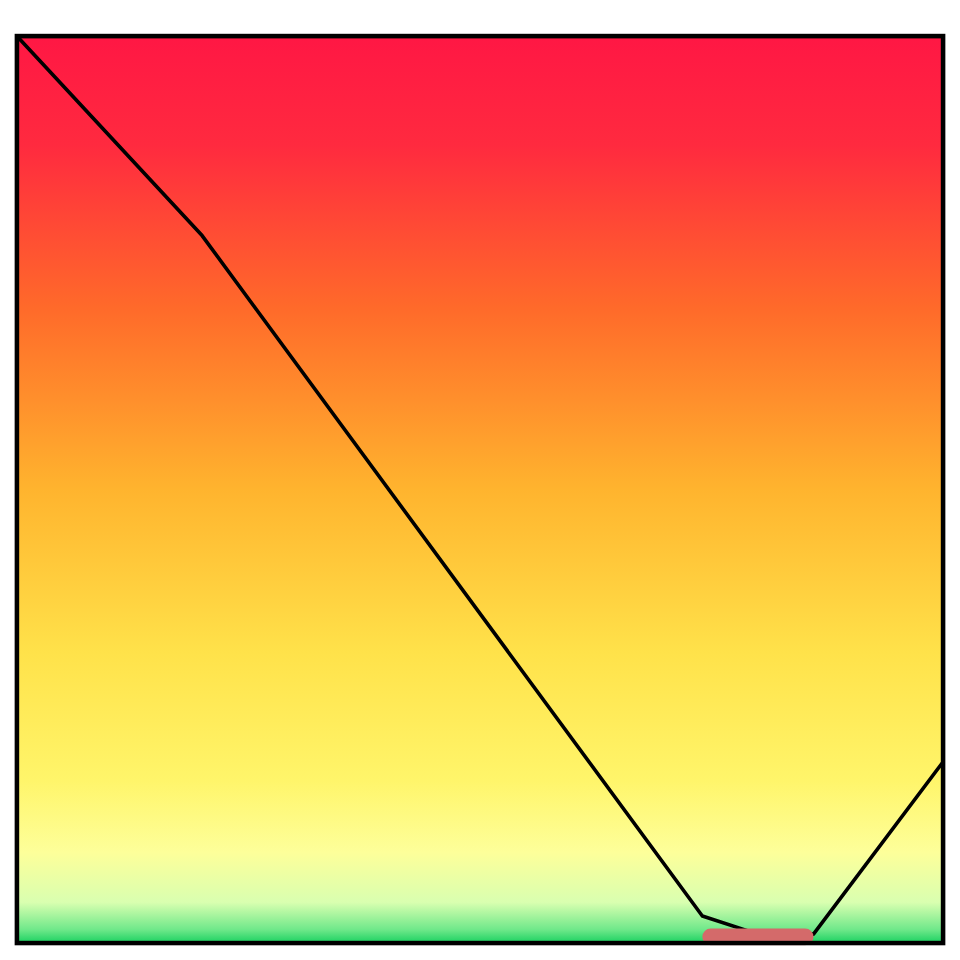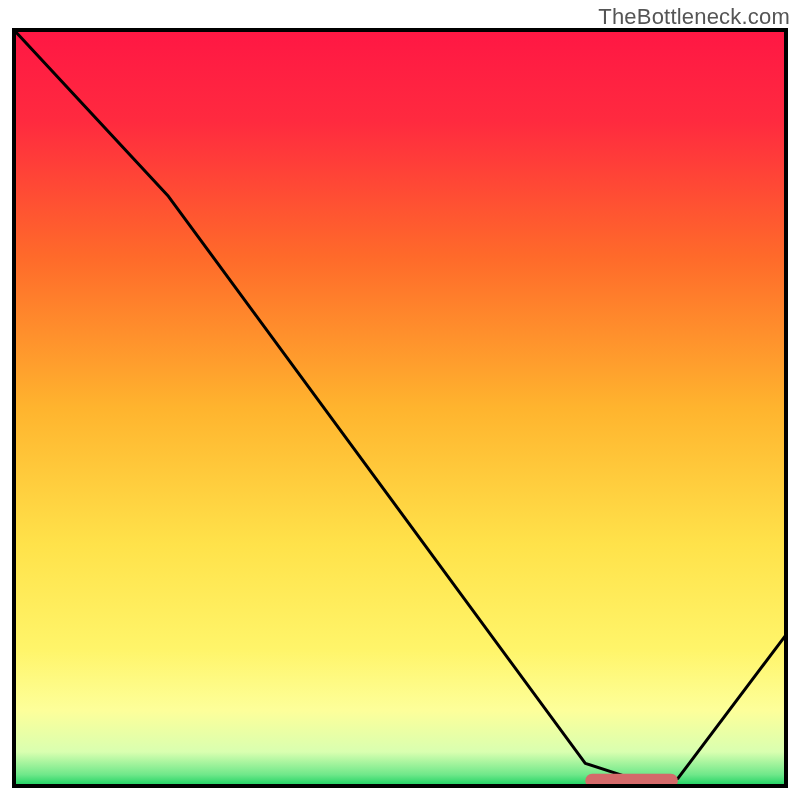--- a/index.html
+++ b/index.html
@@ -34,21 +34,20 @@
     height: 760px;
   }
   svg {
     display: block;
   }
 </style>
 </head>
 <body>
 
 <div class="container">
-  <div class="watermark">TheBottleneck.com</div>
   <div class="plot">
     <svg id="svg" width="776" height="760" viewBox="0 0 776 760">
         <defs>
           <linearGradient id="bg-grad" x1="0" y1="0" x2="0" y2="1">
             <stop offset="0%" stop-color="#ff1744"></stop>
             <stop offset="12%" stop-color="#ff2a3f"></stop>
             <stop offset="30%" stop-color="#ff6a2a"></stop>
             <stop offset="50%" stop-color="#ffb42e"></stop>
             <stop offset="68%" stop-color="#ffe24a"></stop>
             <stop offset="82%" stop-color="#fff56a"></stop>

